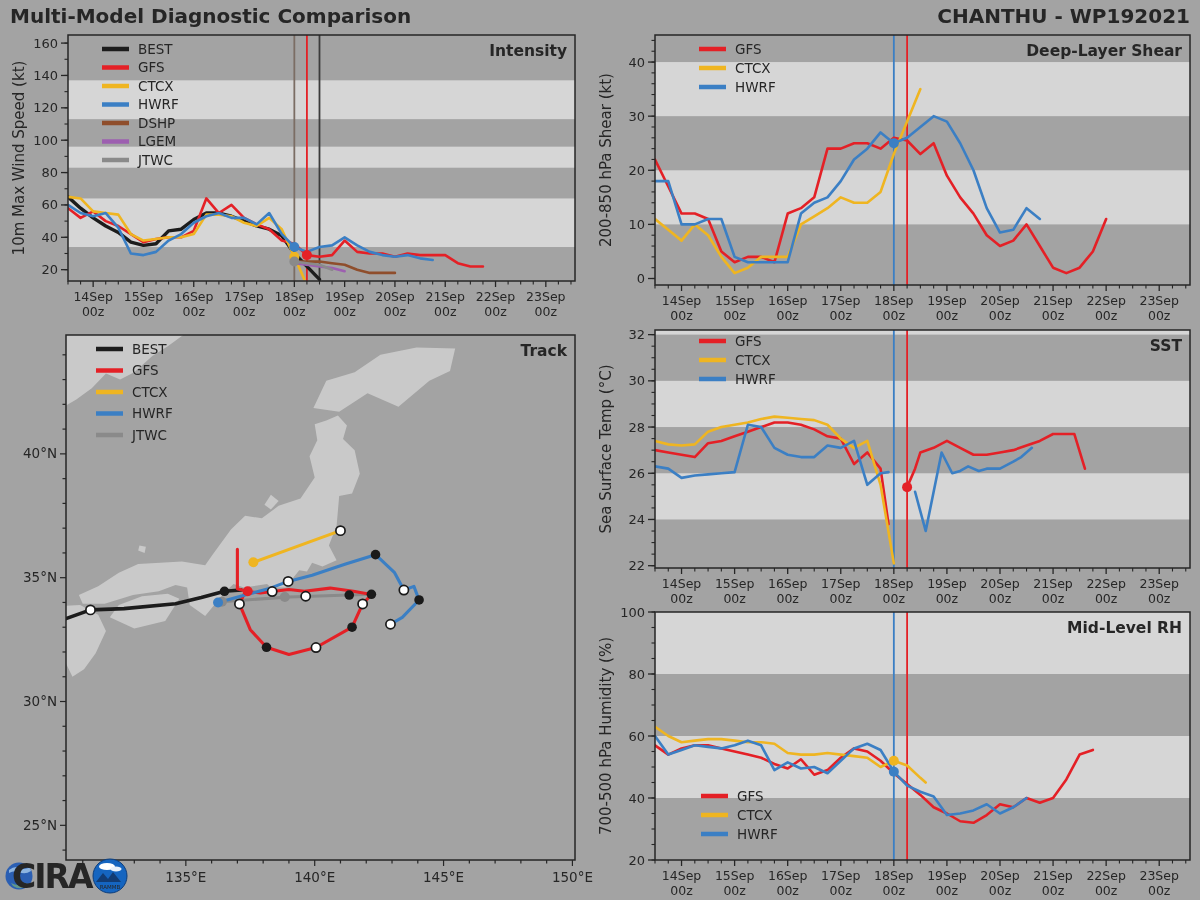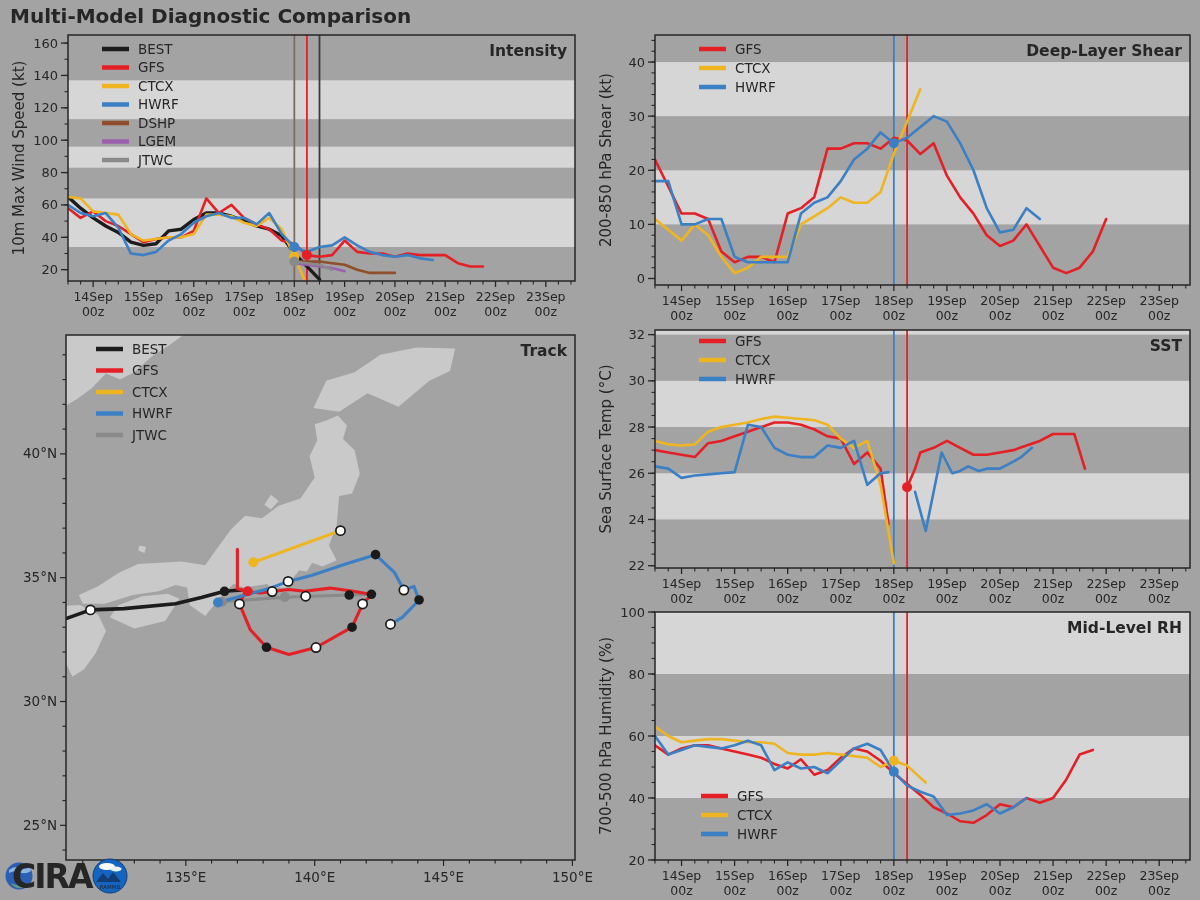--- a/index.html
+++ b/index.html
@@ -10,20 +10,21 @@
   #storm-title{right:10px;text-align:right;}
   svg{position:absolute;left:0;top:0;}
   svg text{font-family:"DejaVu Sans",sans-serif;fill:#262626;}
   #logo{position:absolute;left:4px;top:851px;}
 </style>
 </head>
 <body>
 
 <div id="page">
   <div id="main-title" class="hdr">Multi-Model Diagnostic Comparison</div>
+  <div id="storm-title" class="hdr">CHANTHU - WP192021</div>
 
   <svg width="1200" height="900">
       <clipPath id="clip-intensity">
         <rect x="68" y="35" width="507" height="246"></rect>
       </clipPath>
       <g>
         <rect x="68" y="198.46052631578948" width="507" height="48.55263157894734" fill="#d6d6d6"></rect>
         <rect x="68" y="146.67105263157896" width="507" height="21.03947368421052" fill="#d6d6d6"></rect>
         <rect x="68" y="80.3157894736842" width="507" height="38.842105263157904" fill="#d6d6d6"></rect>
       </g>

